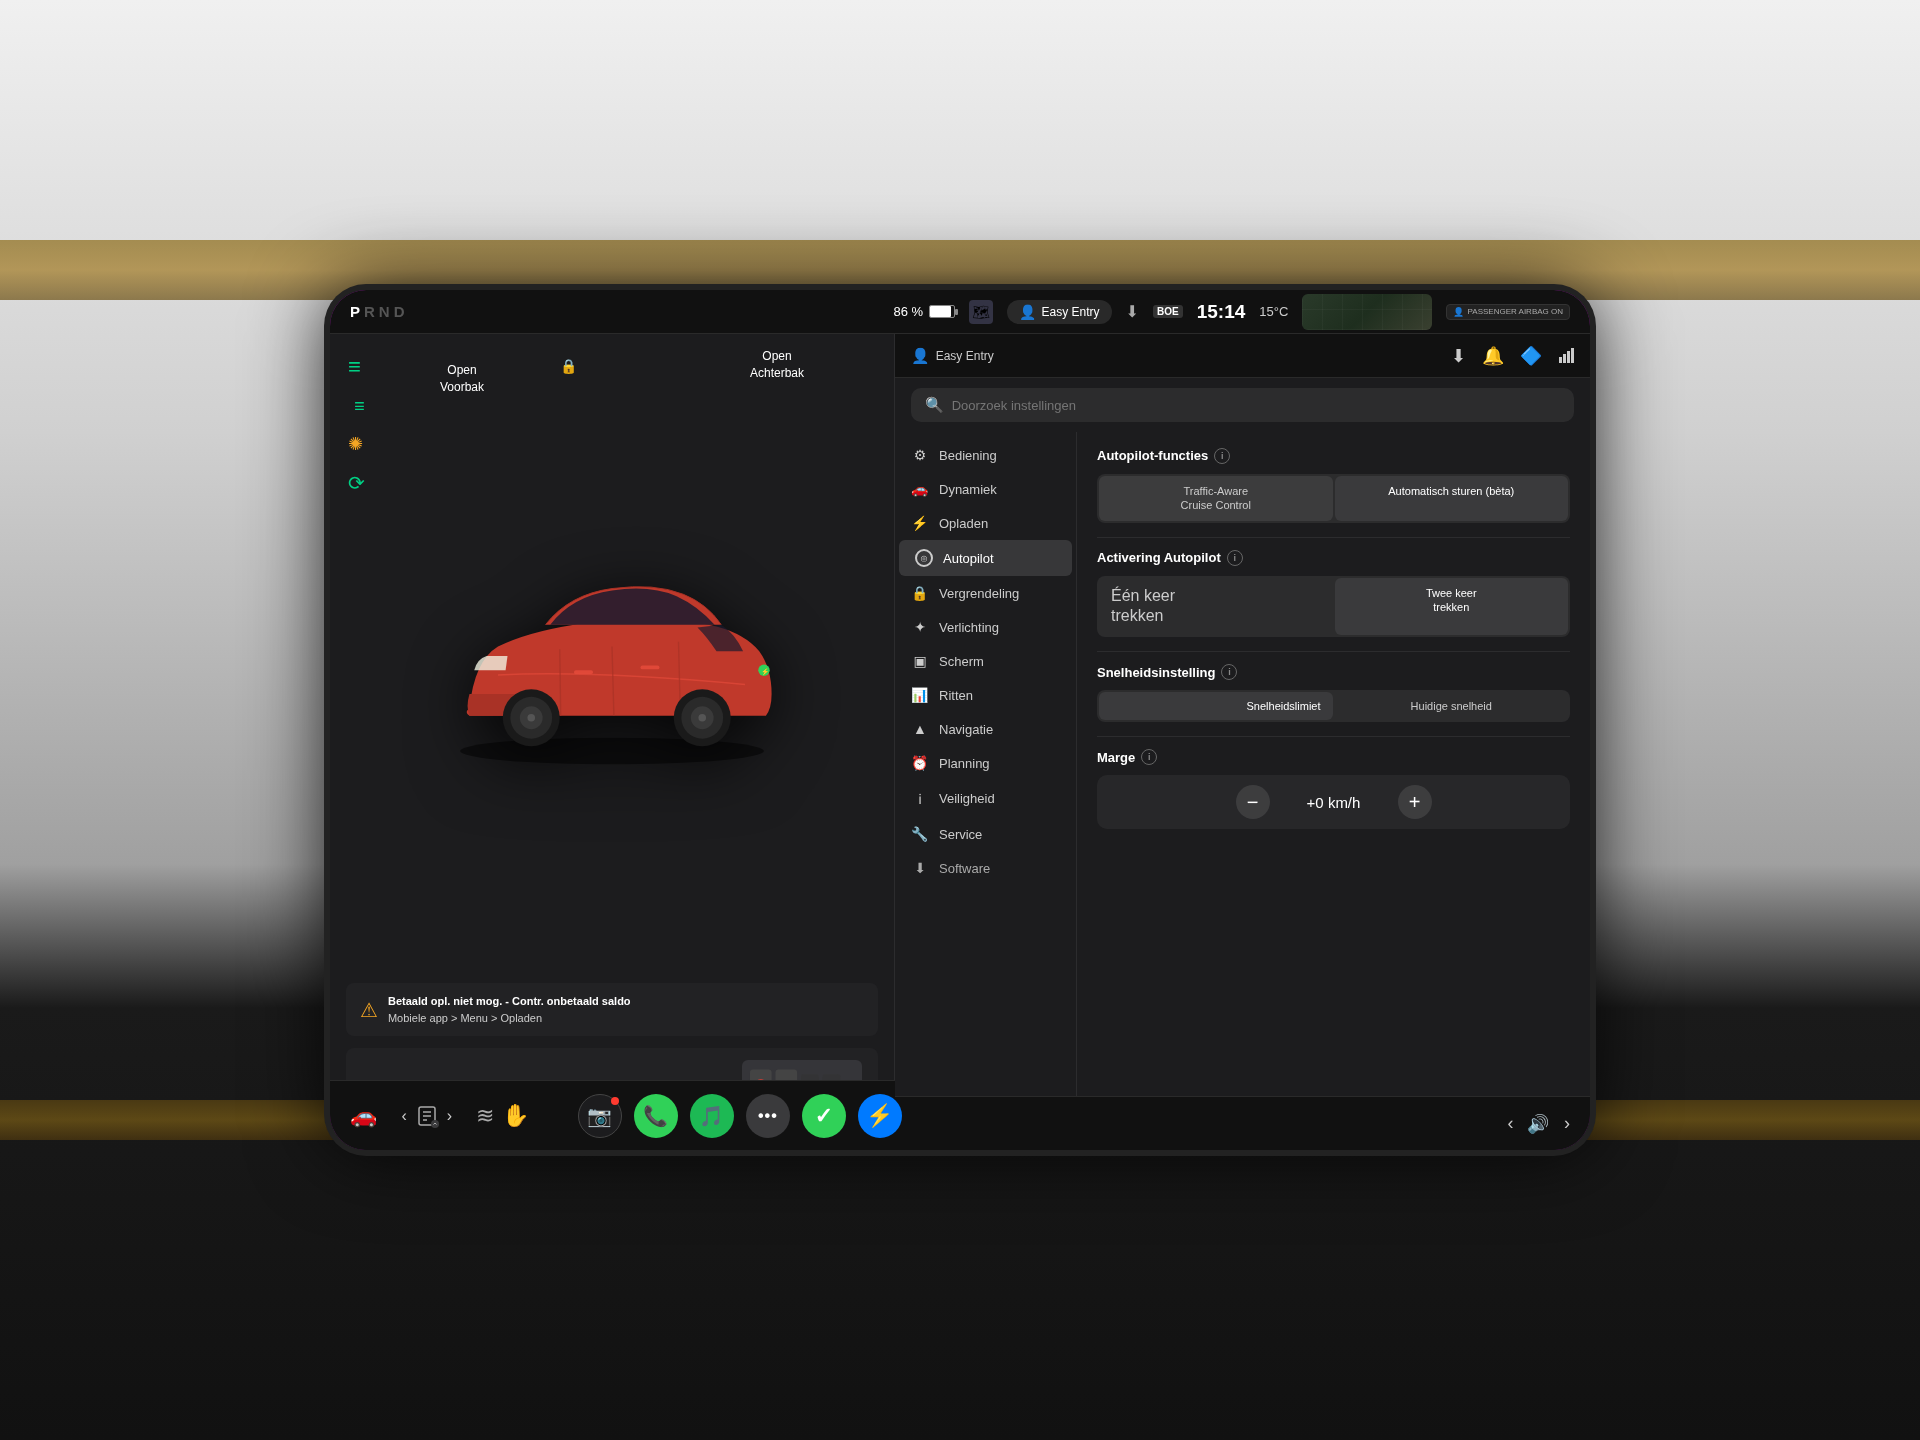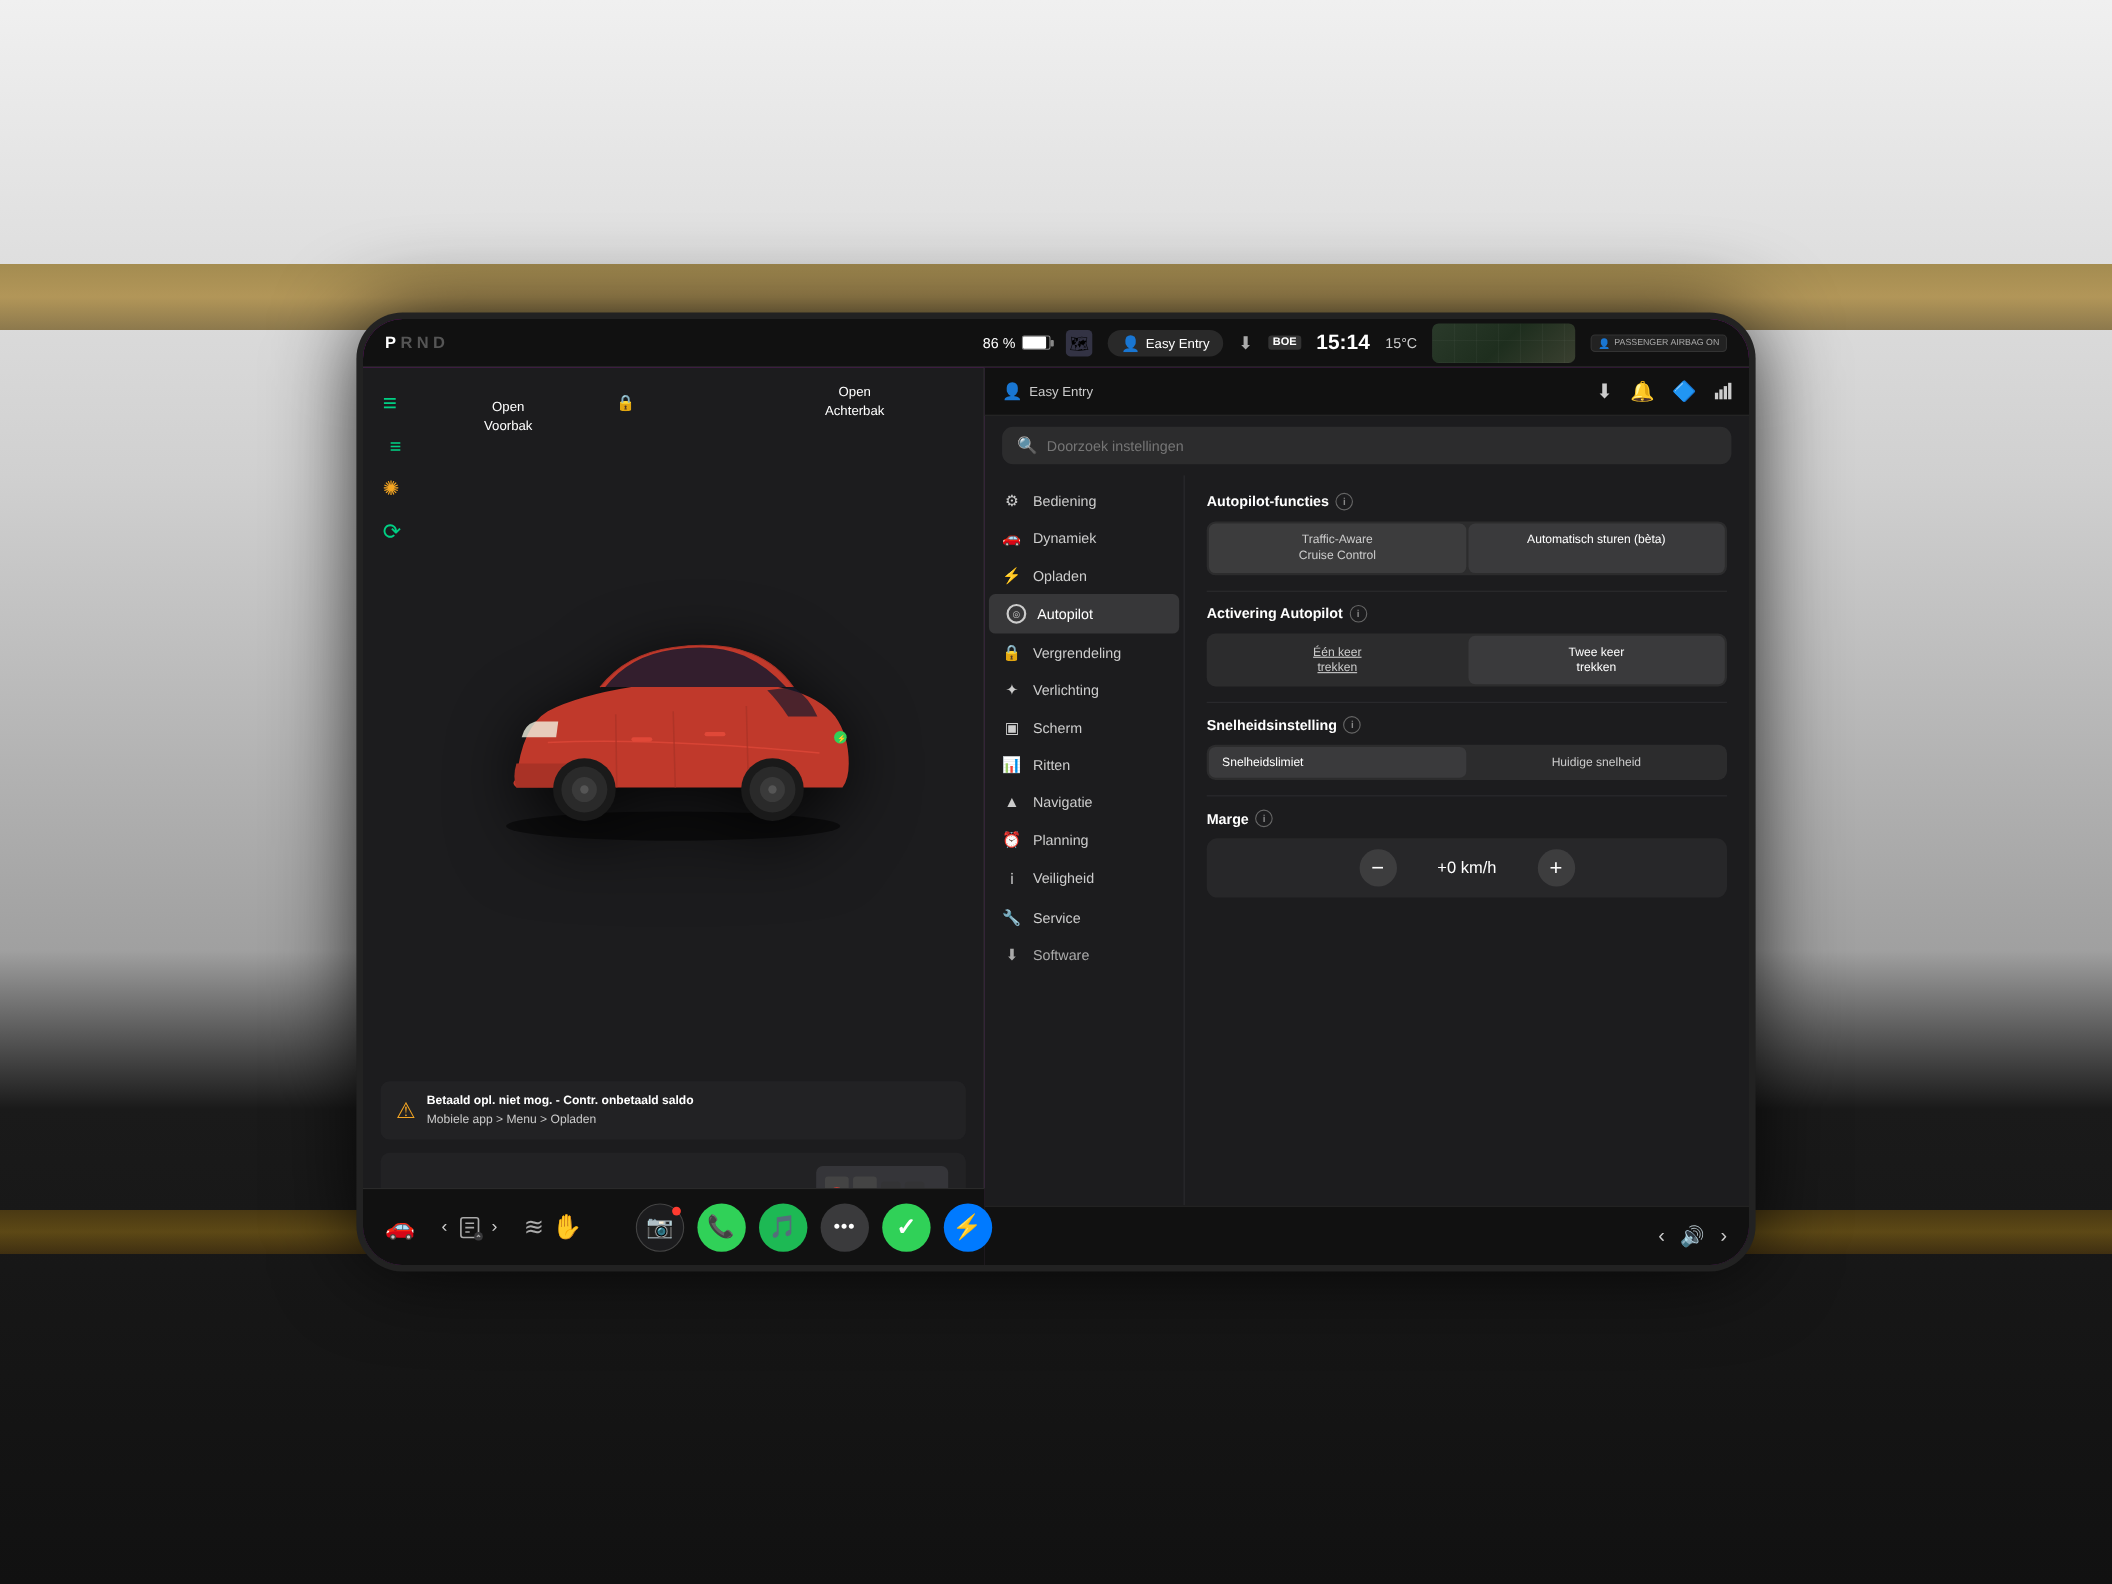--- a/index.html
+++ b/index.html
@@ -295,39 +295,39 @@
 
               <div style="height:1px;background:#2c2c2e;margin:12px 0;"></div>
 
               <div style="margin-bottom:14px;">
                 <div style="font-size:13px;font-weight:600;color:#fff;margin-bottom:10px;display:flex;align-items:center;gap:6px;">
                   <span>Activering Autopilot</span>
                   <div style="width:16px;height:16px;border-radius:50%;border:1.5px solid #666;display:inline-flex;align-items:center;justify-content:center;font-size:9px;color:#888;">i</div>
                 </div>
 
                 <div style="display:flex;background:rgba(255,255,255,0.07);border-radius:8px;padding:2px;gap:2px;">
-                  <div style="flex:1;padding:8px 12px;border-radius:6px;font-size:11px;color:#ccc;text-align:center;cursor:pointer;line-height:1.3;text-decoration:underline;">
+                  <div style="flex:1;padding:8px 12px;border-radius:6px;font-size:16px;color:#ccc;text-align:left;cursor:pointer;line-height:1.3;">
                     <span>Één keer<br>trekken</span>
                   </div>
                   <div style="flex:1;padding:8px 12px;border-radius:6px;font-size:11px;color:#fff;text-align:center;cursor:pointer;background:#3a3a3c;font-weight:500;line-height:1.3;">
                     <span>Twee keer<br>trekken</span>
                   </div>
                 </div>
               </div>
 
               <div style="height:1px;background:#2c2c2e;margin:12px 0;"></div>
 
               <div style="margin-bottom:14px;">
                 <div style="font-size:13px;font-weight:600;color:#fff;margin-bottom:10px;display:flex;align-items:center;gap:6px;">
                   <span>Snelheidsinstelling</span>
                   <div style="width:16px;height:16px;border-radius:50%;border:1.5px solid #666;display:inline-flex;align-items:center;justify-content:center;font-size:9px;color:#888;">i</div>
                 </div>
 
                 <div style="display:flex;background:rgba(255,255,255,0.07);border-radius:8px;padding:2px;gap:2px;">
-                  <div style="flex:1;padding:8px 12px;border-radius:6px;font-size:11px;color:#fff;text-align:left;cursor:pointer;background:#3a3a3c;font-weight:500;">
+                  <div style="flex:1;padding:8px 12px;border-radius:6px;font-size:11px;color:#fff;text-align:right;cursor:pointer;background:#3a3a3c;font-weight:500;">
                     <span>Snelheidslimiet</span>
                   </div>
                   <div style="flex:1;padding:8px 12px;border-radius:6px;font-size:11px;color:#ccc;text-align:center;cursor:pointer;">
                     <span>Huidige snelheid</span>
                   </div>
                 </div>
               </div>
 
               <div style="height:1px;background:#2c2c2e;margin:12px 0;"></div>
 

